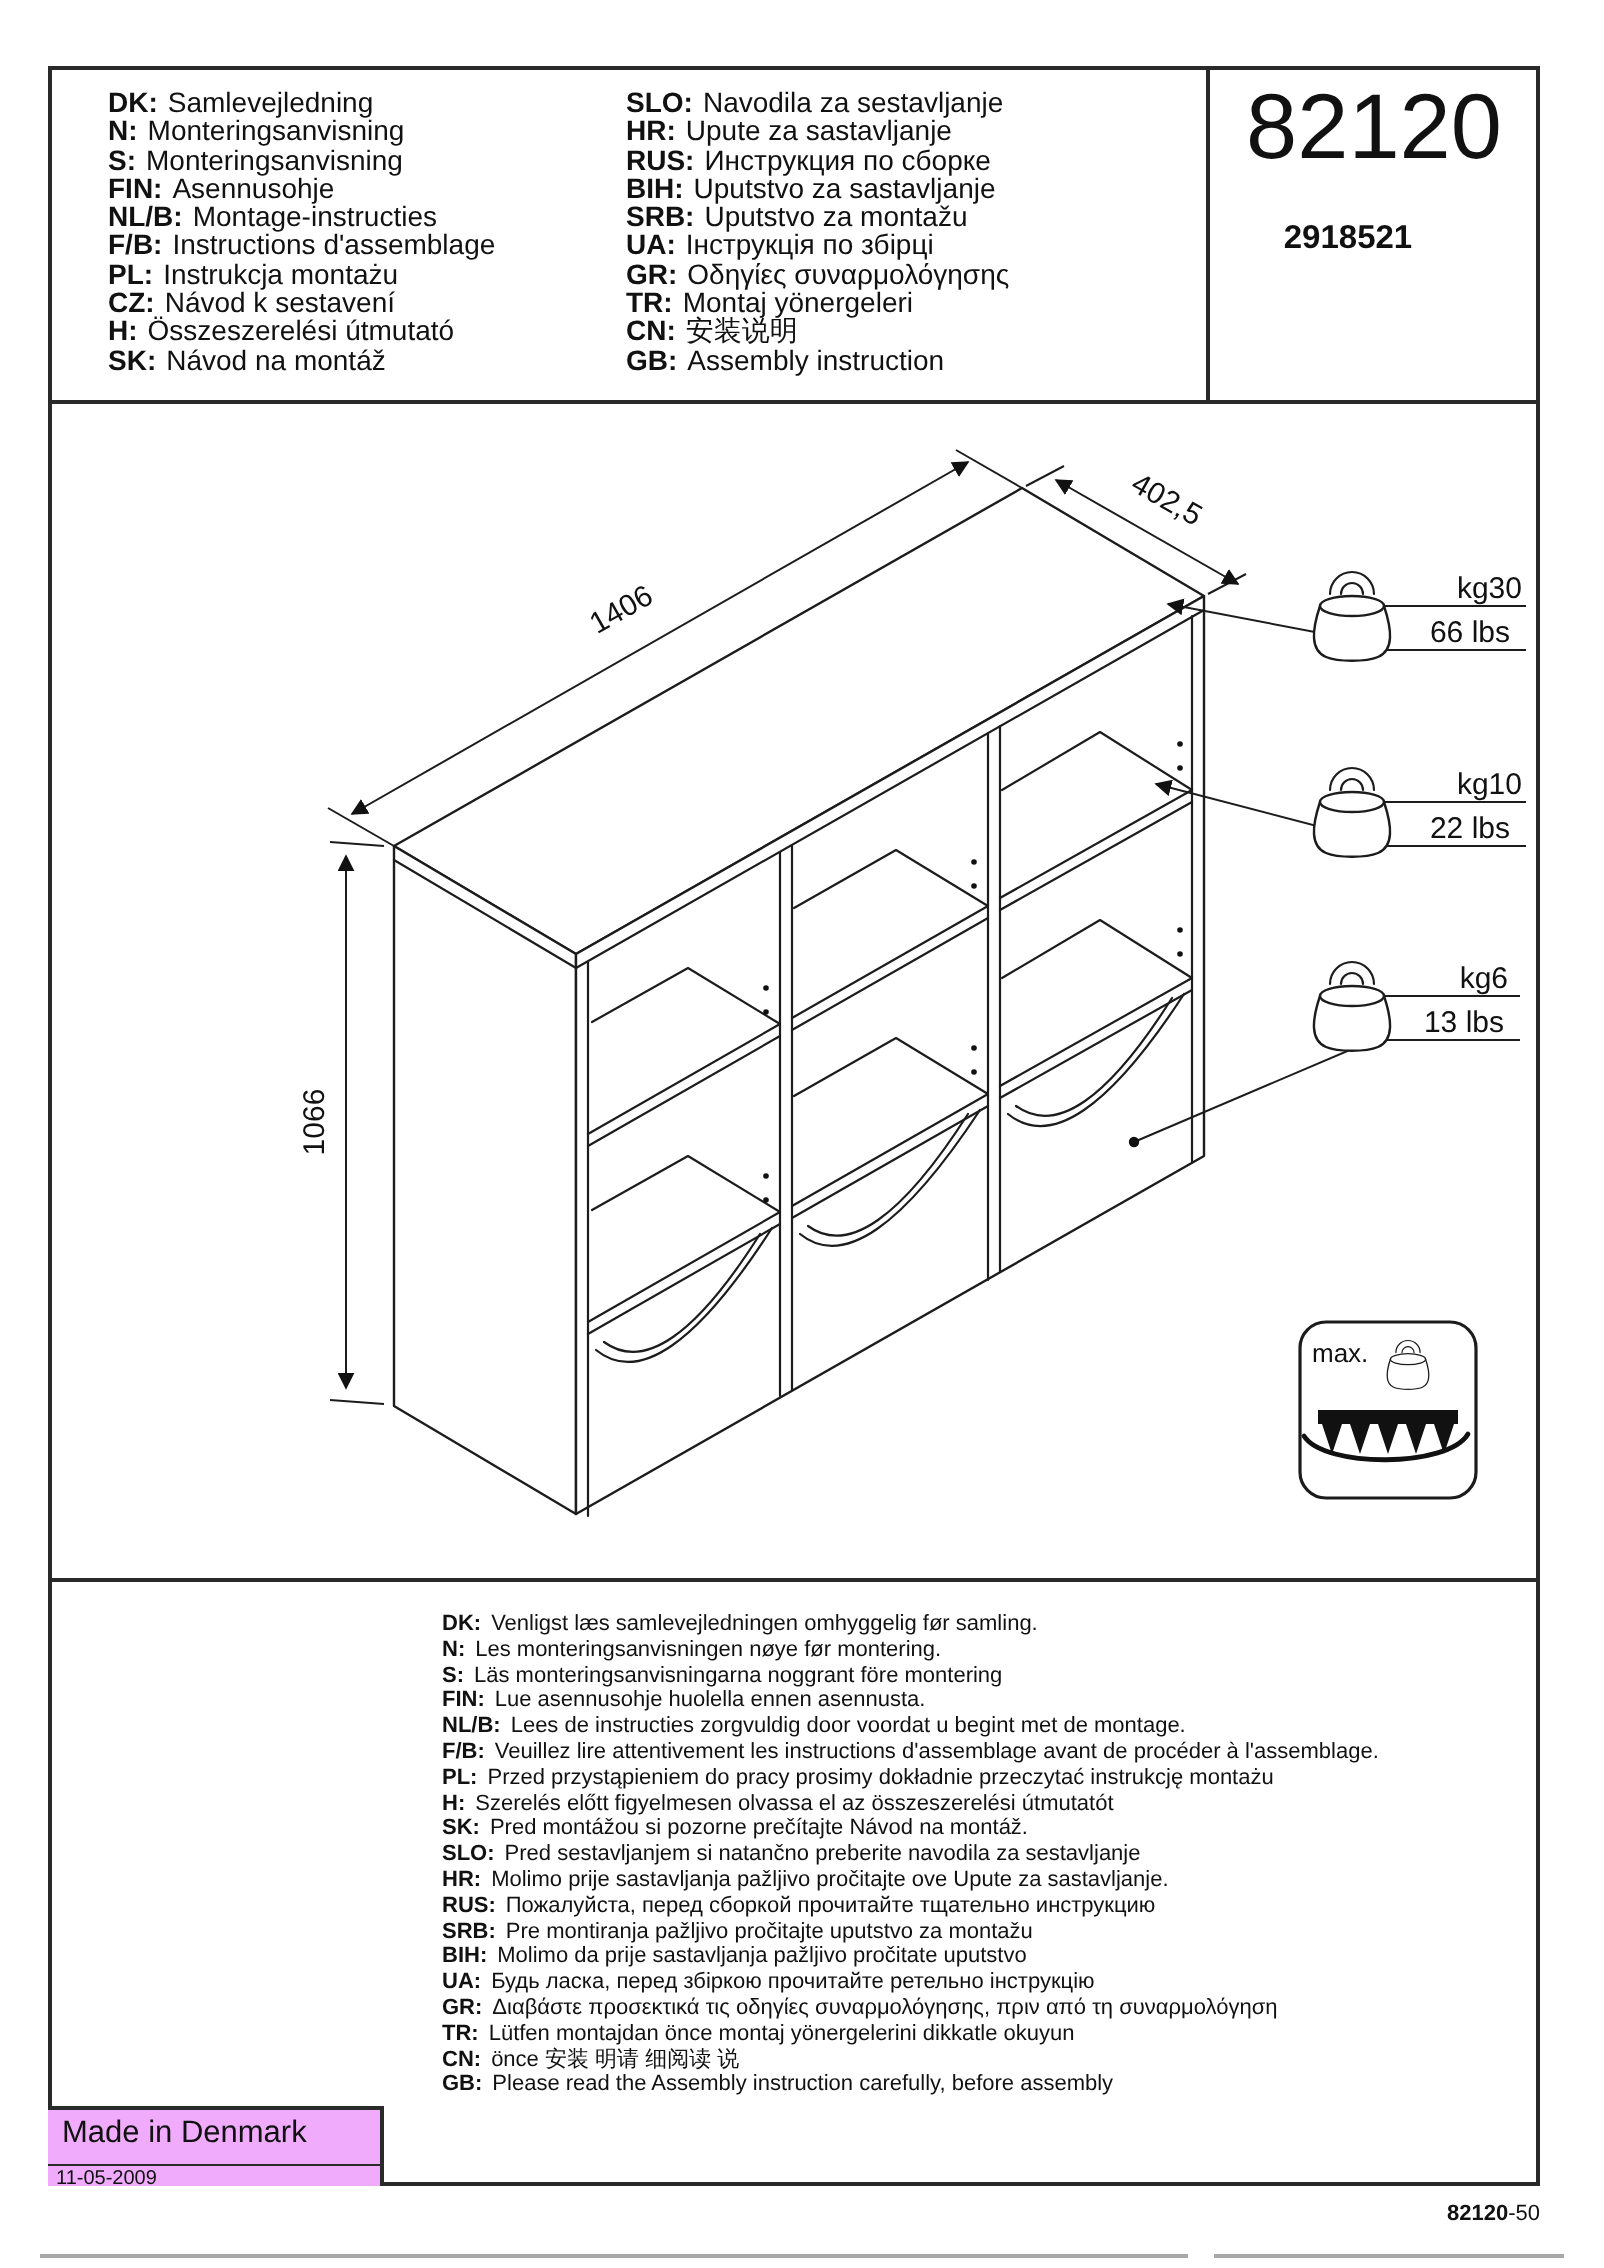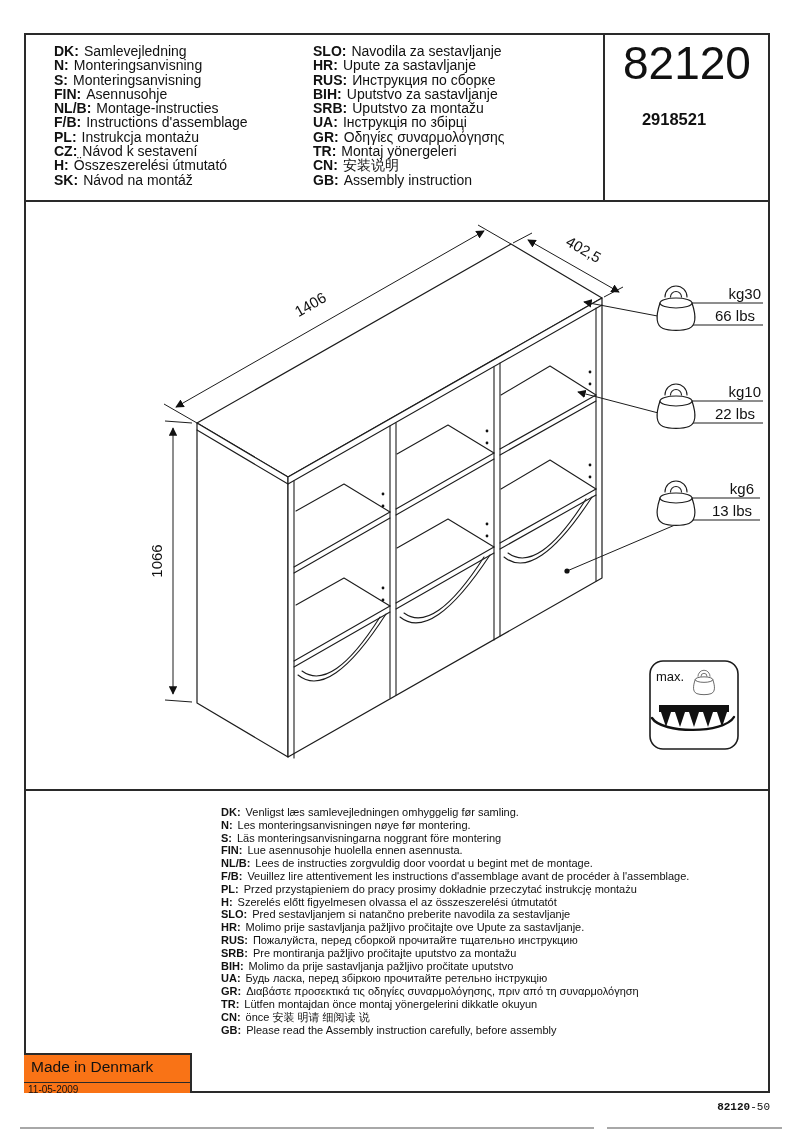--- a/index.html
+++ b/index.html
@@ -20,26 +20,26 @@
         font-size:46px;letter-spacing:0px;}
   .art-num{position:absolute;left:590px;top:110px;width:168px;text-align:center;
         font-size:16.5px;font-weight:bold;}
 
   .diagram-wrap{position:absolute;left:22px;top:201px;width:755px;height:588px;}
 
   .notes{position:absolute;left:185px;top:806px;font-size:11px;line-height:12.8px;white-space:nowrap;margin-left:36px;}
   .note-row b{margin-right:5px;}
 
   .mid-box{position:absolute;left:24px;top:1053px;width:168px;height:40px;
-        border-top:2px solid #2a2a2a;border-right:2px solid #2a2a2a;box-sizing:border-box;background:#f97316;}
+        border-top:2px solid #2a2a2a;border-right:2px solid #2a2a2a;box-sizing:border-box;background:#f0abfc;}
   .mid-title{font-size:15.5px;padding:3px 0 0 7px;height:24px;box-sizing:content-box;
         border-bottom:1.5px solid #2a2a2a;}
   .mid-date{font-size:10px;padding:1px 0 0 4px;}
 
-  .sheet-code{position:absolute;left:660px;top:1101px;width:110px;text-align:right;font-size:11px;font-family:Liberation Mono, monospace;}
+  .sheet-code{position:absolute;left:660px;top:1101px;width:110px;text-align:right;font-size:11px;}
   .sheet-code .b{font-weight:bold;}
   .page-edge{position:absolute;top:1127px;height:2px;background:#a8a8a8;}
   .page-edge.seg1{left:20px;width:574px;}
   .page-edge.seg2{left:607px;width:175px;}
 
   svg .ln{fill:none;stroke:#1c1c1c;stroke-width:1.1;stroke-linecap:round;stroke-linejoin:round;}
   svg .fc{fill:#ffffff;stroke:#1c1c1c;stroke-width:1.2;stroke-linejoin:round;}
   svg .dim{fill:none;stroke:#1c1c1c;stroke-width:1;}
   svg .dtxt{font-family:"Liberation Sans",sans-serif;font-size:15px;fill:#111;}
   svg .wtxt{font-family:"Liberation Sans",sans-serif;font-size:15px;fill:#111;}
@@ -243,20 +243,21 @@
 
   <div class="notes">
     <div class="note-row"><b>DK:</b><span>Venligst læs samlevejledningen omhyggelig før samling.</span></div>
     <div class="note-row"><b>N:</b><span>Les monteringsanvisningen nøye før montering.</span></div>
     <div class="note-row"><b>S:</b><span>Läs monteringsanvisningarna noggrant före montering</span></div>
     <div class="note-row"><b>FIN:</b><span>Lue asennusohje huolella ennen asennusta.</span></div>
     <div class="note-row"><b>NL/B:</b><span>Lees de instructies zorgvuldig door voordat u begint met de montage.</span></div>
     <div class="note-row"><b>F/B:</b><span>Veuillez lire attentivement les instructions d'assemblage avant de procéder à l'assemblage.</span></div>
     <div class="note-row"><b>PL:</b><span>Przed przystąpieniem do pracy prosimy dokładnie przeczytać instrukcję montażu</span></div>
     <div class="note-row"><b>H:</b><span>Szerelés előtt figyelmesen olvassa el az összeszerelési útmutatót</span></div>
+    <div class="note-row"><b>SK:</b><span>Pred montážou si pozorne prečítajte Návod na montáž.</span></div>
     <div class="note-row"><b>SLO:</b><span>Pred sestavljanjem si natančno preberite navodila za sestavljanje</span></div>
     <div class="note-row"><b>HR:</b><span>Molimo prije sastavljanja pažljivo pročitajte ove Upute za sastavljanje.</span></div>
     <div class="note-row"><b>RUS:</b><span>Пожалуйста, перед сборкой прочитайте тщательно инструкцию</span></div>
     <div class="note-row"><b>SRB:</b><span>Pre montiranja pažljivo pročitajte uputstvo za montažu</span></div>
     <div class="note-row"><b>BIH:</b><span>Molimo da prije sastavljanja pažljivo pročitate uputstvo</span></div>
     <div class="note-row"><b>UA:</b><span>Будь ласка, перед збіркою прочитайте ретельно інструкцію</span></div>
     <div class="note-row"><b>GR:</b><span>Διαβάστε προσεκτικά τις οδηγίες συναρμολόγησης, πριν από τη συναρμολόγηση</span></div>
     <div class="note-row"><b>TR:</b><span>Lütfen montajdan önce montaj yönergelerini dikkatle okuyun</span></div>
     <div class="note-row"><b>CN:</b><span>önce  安装  明请  细阅读  说</span></div>
     <div class="note-row"><b>GB:</b><span>Please read the Assembly instruction carefully, before assembly</span></div>

